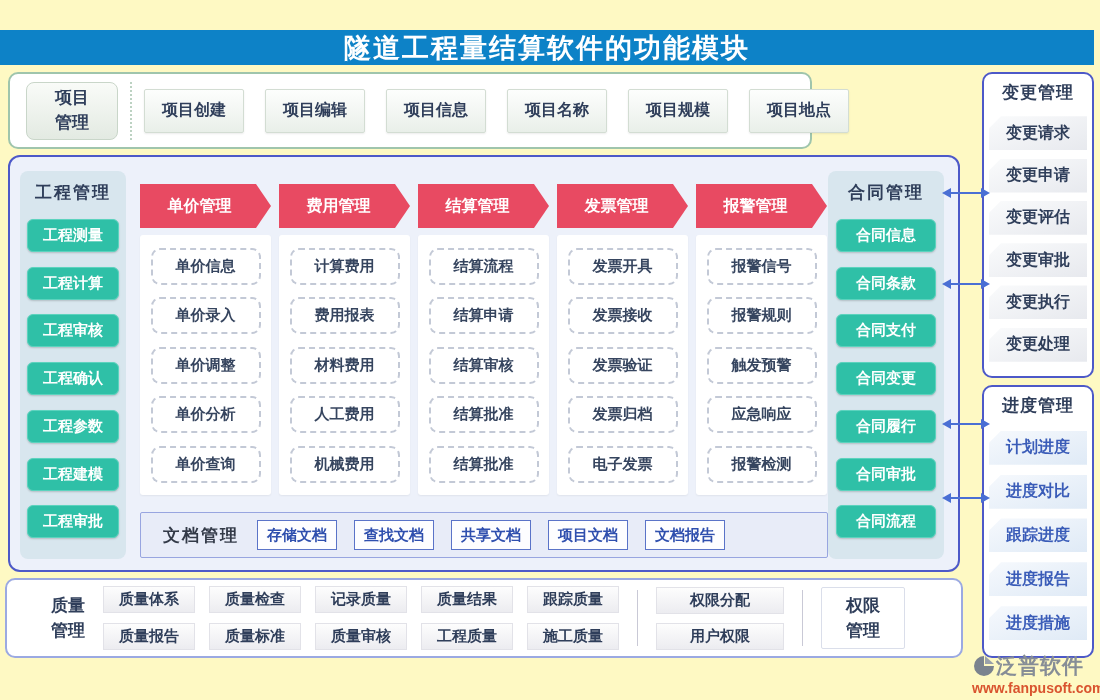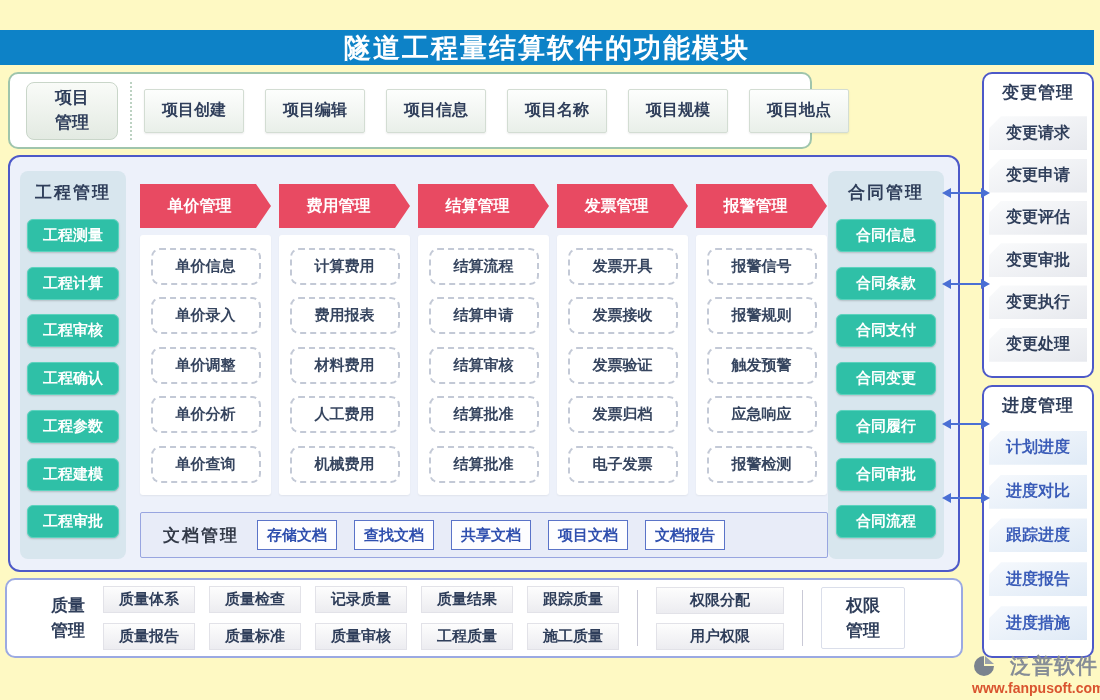--- a/index.html
+++ b/index.html
@@ -119,21 +119,21 @@
   .perm-col { display:flex; flex-direction:column; gap:9px; }
   .perm-col .gray-btn { width:128px; }
   .perm-box {
     width:84px; height:62px; border:1px solid #dadeea; border-radius:2px;
     display:flex; align-items:center; justify-content:center;
     font-size:17px; color:#2f3e5a;
   }
   .perm-box span { display:block; width:42px; text-align:center; line-height:1.5; }
   
   .logo { position:absolute; left:972px; top:652px; width:126px; z-index:3; }
-  .logo-row { display:flex; align-items:center; gap:14px; }
+  .logo-row { display:flex; align-items:center; gap:0; }
   .logo-name { font-size:21px; color:#868d96; letter-spacing:1px; }
   .logo-url { font-size:14px; color:#d9542f; font-family:"Liberation Sans",sans-serif; }
 </style>
 </head>
 <body>
 
 <div class="canvas">
 
   <div class="titlebar">隧道工程量结算软件的功能模块</div>
 

